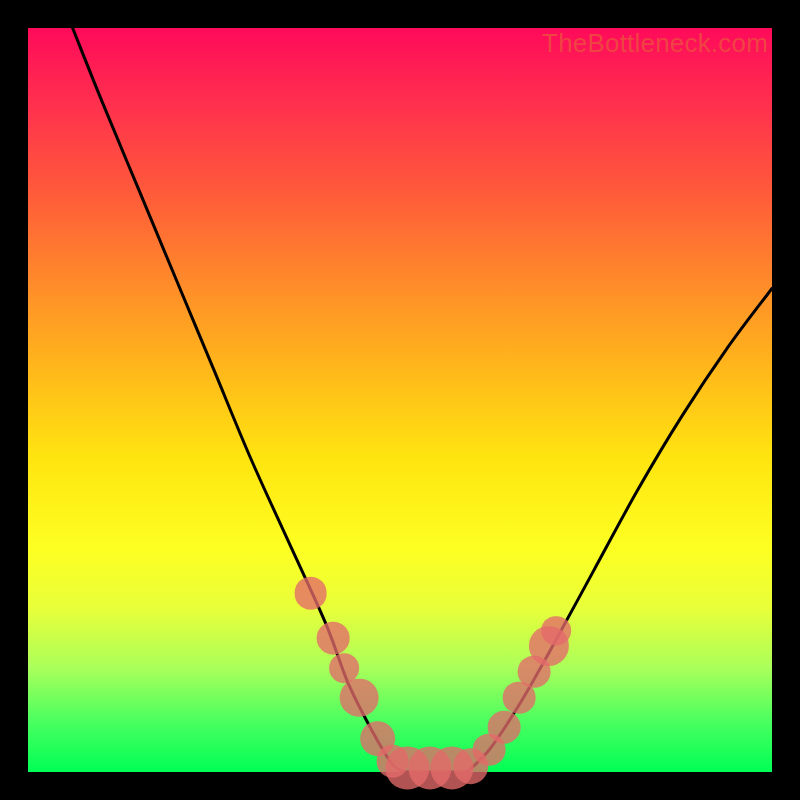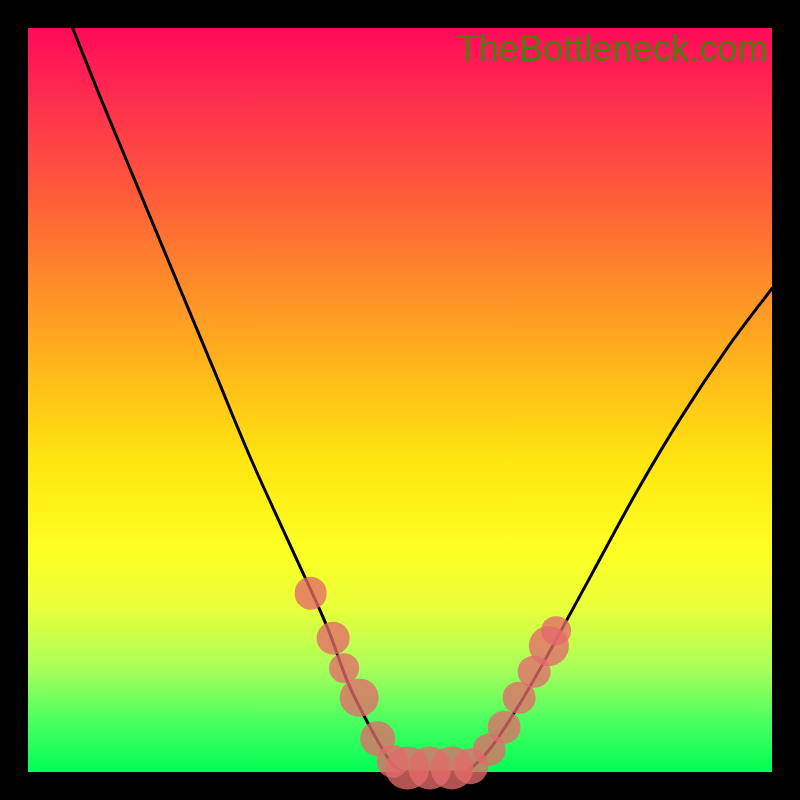--- a/index.html
+++ b/index.html
@@ -37,23 +37,23 @@
       #aaff5a 86%,
       #4cff60 93%,
       #00ff55 100%
     );
   }
   .watermark {
     position: absolute;
     top: 28px;
     right: 28px;
     padding: 0 4px 2px 0;
-    font-size: 36px;
+    font-size: 26px;
     font-weight: 400;
-    color: #4d7c0f;
+    color: #ef4444;
     letter-spacing: 0.2px;
     z-index: 5;
     pointer-events: none;
   }
   svg.curves {
     position: absolute;
     inset: 0;
     width: 100%;
     height: 100%;
     pointer-events: none;

